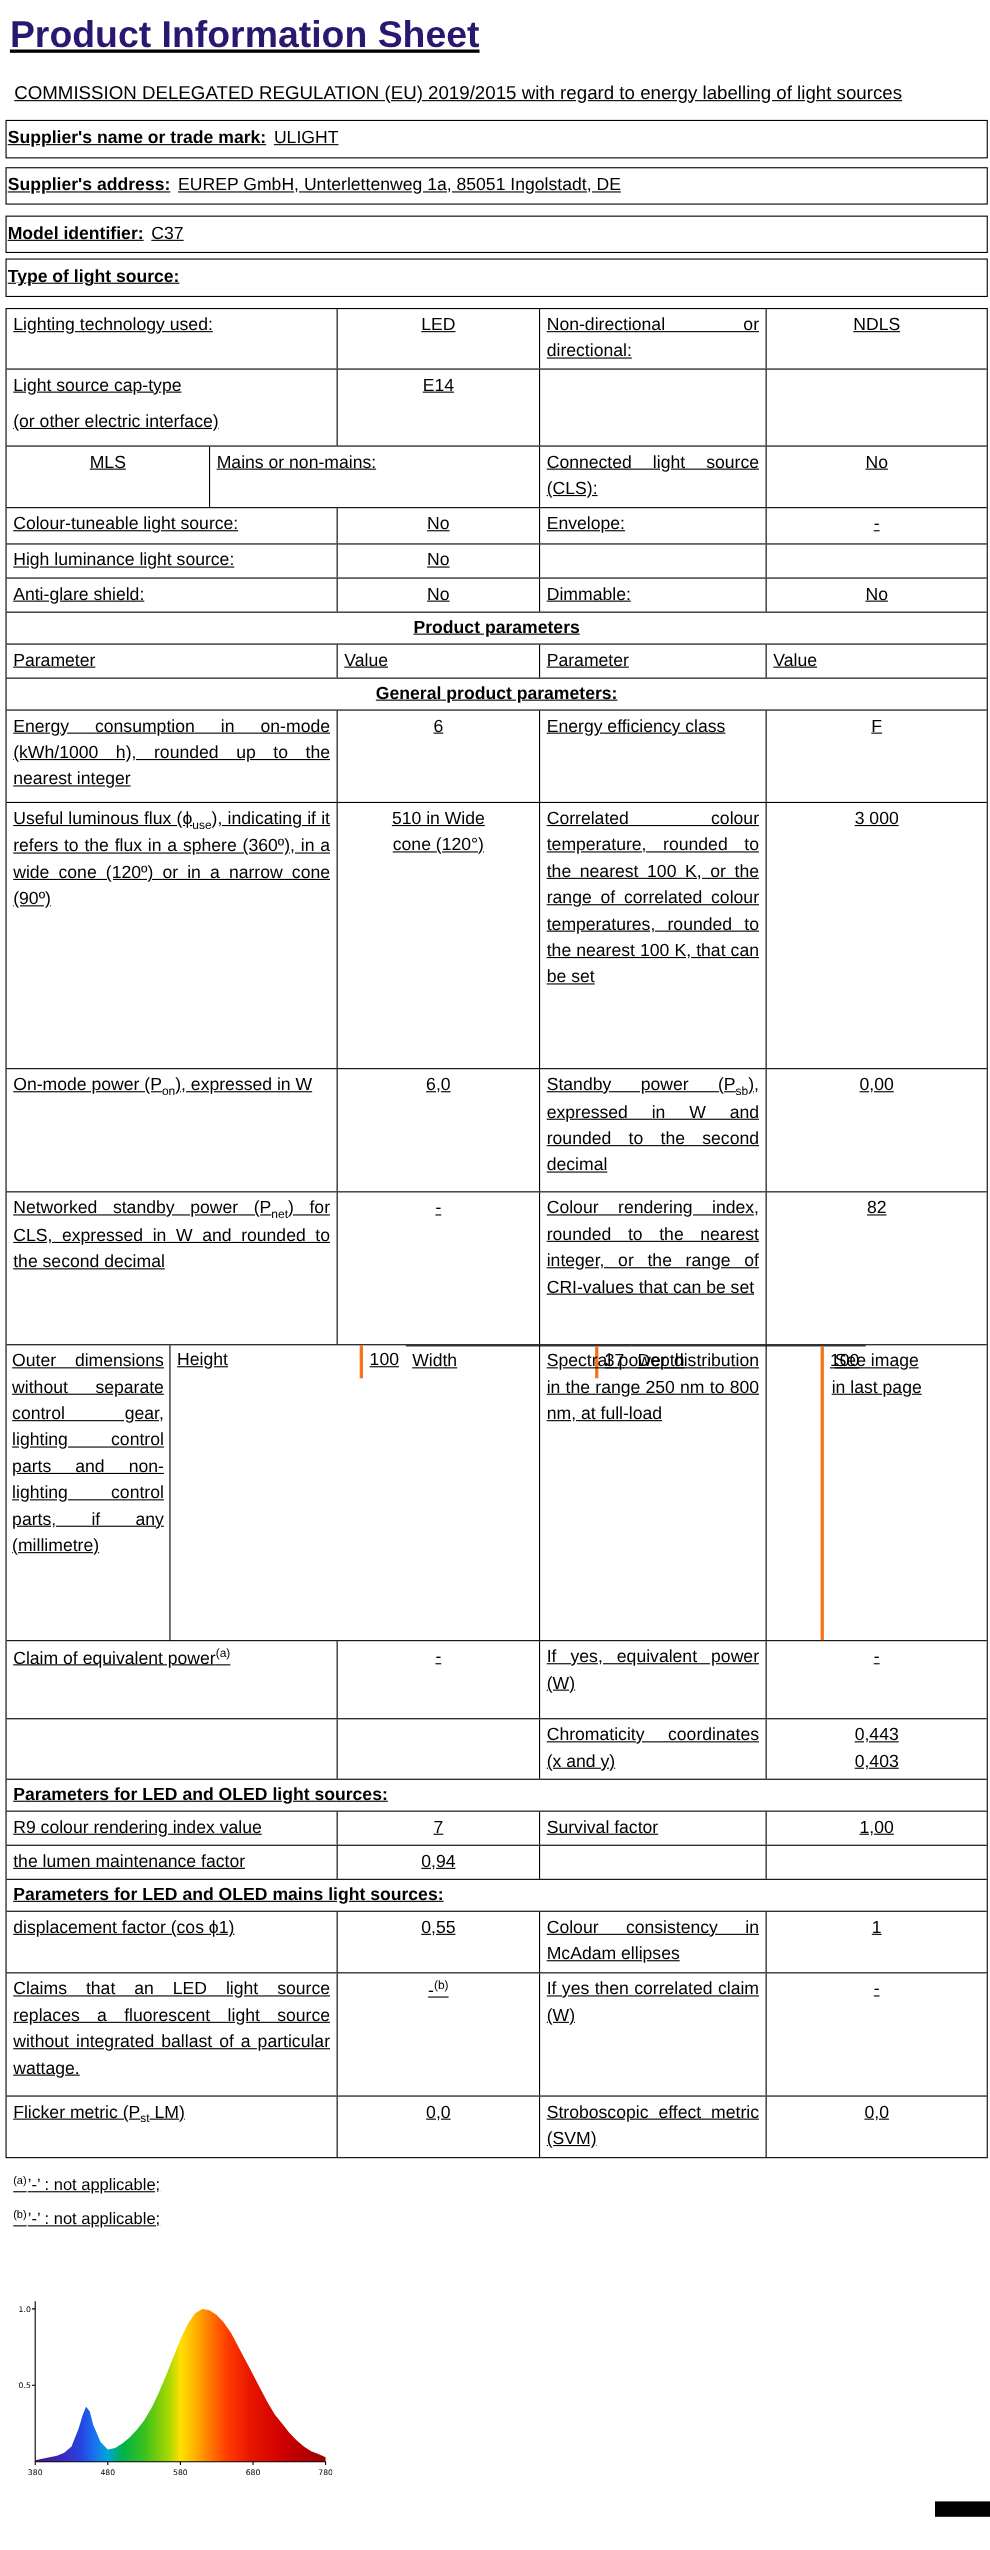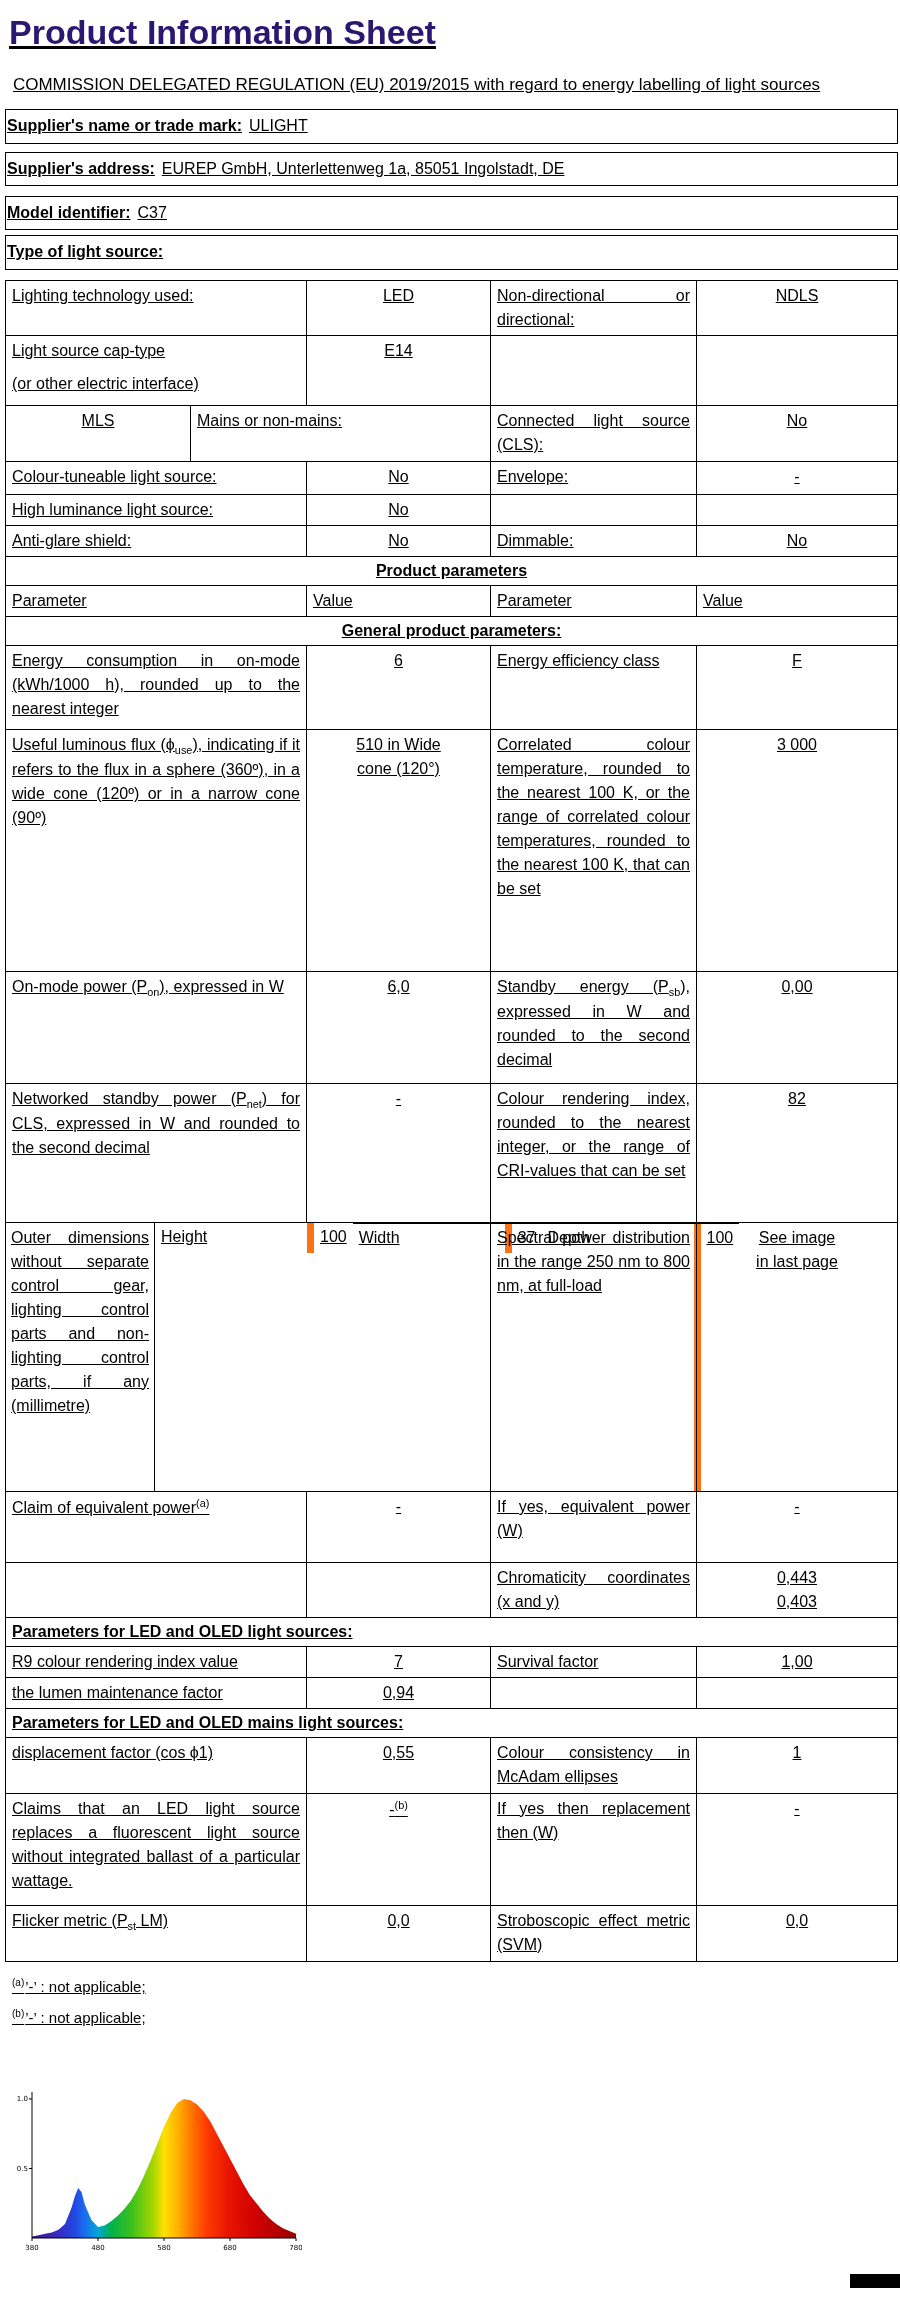--- a/index.html
+++ b/index.html
@@ -51,21 +51,21 @@
   .span { flex: 1; padding: 2px 6px; line-height: 1.5; }
   .gap { margin-top: 9px; }
   .block { display: block; }
 
   .dcell { width: 148px; padding: 3px 5px; line-height: 1.5; text-align: justify; }
   .dims-mid { width: 336px; display: flex; flex-direction: row; }
   .subrow { display: flex; border-top: 1px solid #000; }
   .dims-mid .subrow:first-child { border-top: none; }
   .subrow.grow { flex: 1; }
   .sublabel { width: 152px; padding: 2px 6px; line-height: 1.5; }
-  .subval { flex: 1; border-left: 7px solid #f97316; text-align: center; padding: 2px 6px; line-height: 1.5; }
+  .subval { flex: 1; border-left: 3px solid #f97316; text-align: center; padding: 2px 6px; line-height: 1.5; margin-left: 20px; }
 
   sub { font-size: 0.68em; }
   sup { font-size: 0.68em; }
 
   .footnotes { margin-top: 14px; }
   .footnote { font-size: 15px; margin: 0 0 9px 7px; line-height: 1.45; }
   .footnote sup { font-size: 10px; vertical-align: super; margin-right: 1px; }
 
   .chart-wrap { margin: 56px 0 0 7px; width: 292px; }
   .axis { stroke: #000; stroke-width: 1; }
@@ -175,21 +175,21 @@
         <span class="block">510 in Wide</span>
         <span class="block">cone (120°)</span>
       </div>
       <div class="cell c3 just">Correlated colour temperature, rounded to the nearest 100 K, or the range of correlated colour temperatures, rounded to the nearest 100 K, that can be set</div>
       <div class="cell c4 val">3 000</div>
     </div>
 
     <div class="row" style="min-height:112px">
       <div class="cell c1 just"><span>On-mode power (P</span><sub>on</sub><span>), expressed in W</span></div>
       <div class="cell c2 val">6,0</div>
-      <div class="cell c3 just"><span>Standby energy (P</span><sub>sb</sub><span>), expressed in W and rounded to the second decimal</span></div>
+      <div class="cell c3 just"><span>Standby power (P</span><sub>sb</sub><span>), expressed in W and rounded to the second decimal</span></div>
       <div class="cell c4 val">0,00</div>
     </div>
 
     <div class="row" style="min-height:139px">
       <div class="cell c1 just"><span>Networked standby power (P</span><sub>net</sub><span>) for CLS, expressed in W and rounded to the second decimal</span></div>
       <div class="cell c2 val">-</div>
       <div class="cell c3 just">Colour rendering index, rounded to the nearest integer, or the range of CRI-values that can be set</div>
       <div class="cell c4 val">82</div>
     </div>
 
@@ -258,21 +258,21 @@
     <div class="row" style="min-height:56px">
       <div class="cell c1 just">displacement factor (cos ϕ1)</div>
       <div class="cell c2 val">0,55</div>
       <div class="cell c3 just">Colour consistency in McAdam ellipses</div>
       <div class="cell c4 val">1</div>
     </div>
 
     <div class="row" style="min-height:112px">
       <div class="cell c1 just">Claims that an LED light source replaces a fluorescent light source without integrated ballast of a particular wattage.</div>
       <div class="cell c2 val"><span>-</span><sup>(b)</sup></div>
-      <div class="cell c3 just">If yes then replacement then (W)</div>
+      <div class="cell c3 just">If yes then correlated claim (W)</div>
       <div class="cell c4 val">-</div>
     </div>
 
     <div class="row" style="min-height:56px">
       <div class="cell c1 just"><span>Flicker metric (P</span><sub>st</sub><span> LM)</span></div>
       <div class="cell c2 val">0,0</div>
       <div class="cell c3 just">Stroboscopic effect metric (SVM)</div>
       <div class="cell c4 val">0,0</div>
     </div>
 

